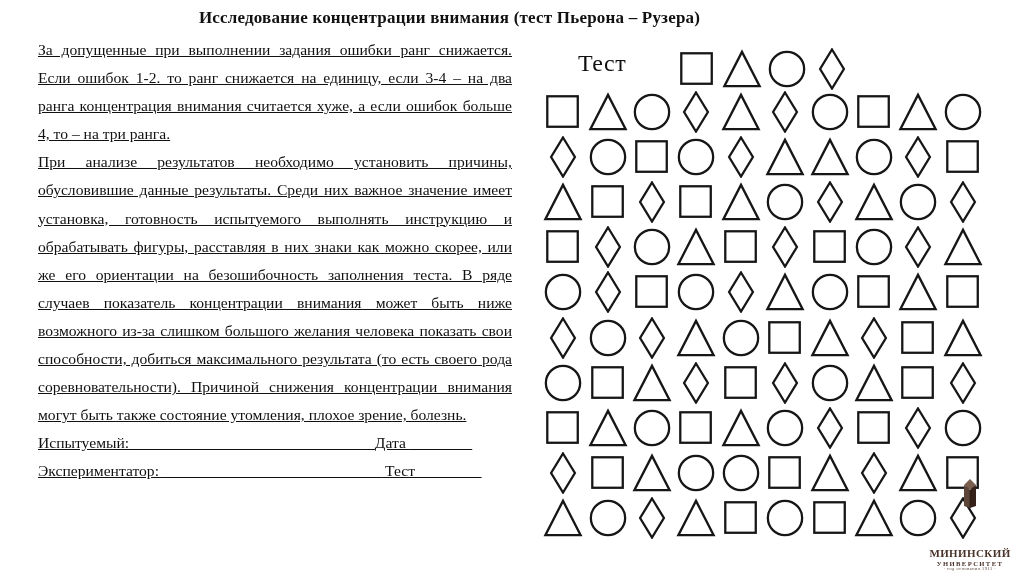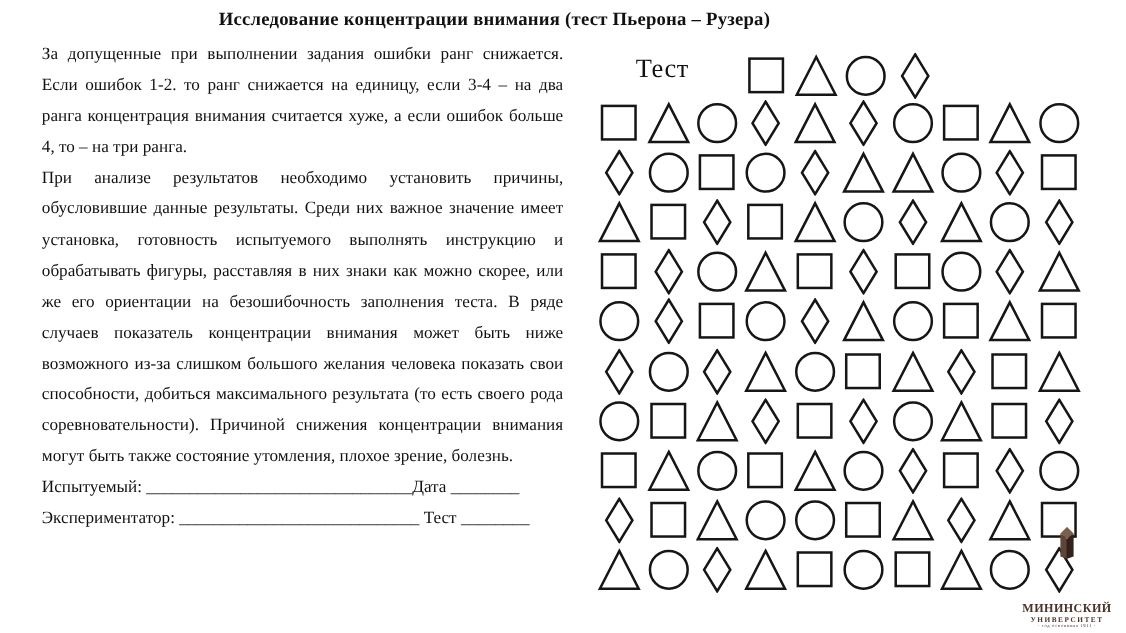--- a/index.html
+++ b/index.html
@@ -17,21 +17,21 @@
     position:absolute; top:8px; left:0; width:899px;
     text-align:center;
     font-size:17px; font-weight:bold;
     letter-spacing:.2px;
   }
 
   .body-text {
     position:absolute; left:38px; top:36px; width:474px;
     font-size:15.6px; line-height:28.1px;
   }
-  .body-text p { margin:0; text-align:justify; }
+  .body-text p { margin:0; text-align:justify;text-decoration:underline; }
   .form-line { text-align:center; white-space:pre-wrap; }
 
   .test-label {
     position:absolute; left:578px; top:50px;
     font-size:24px; letter-spacing:.5px;text-align:center;
   }
 
   .sample-row {
     position:absolute; left:674px; top:47px;
     display:flex;

